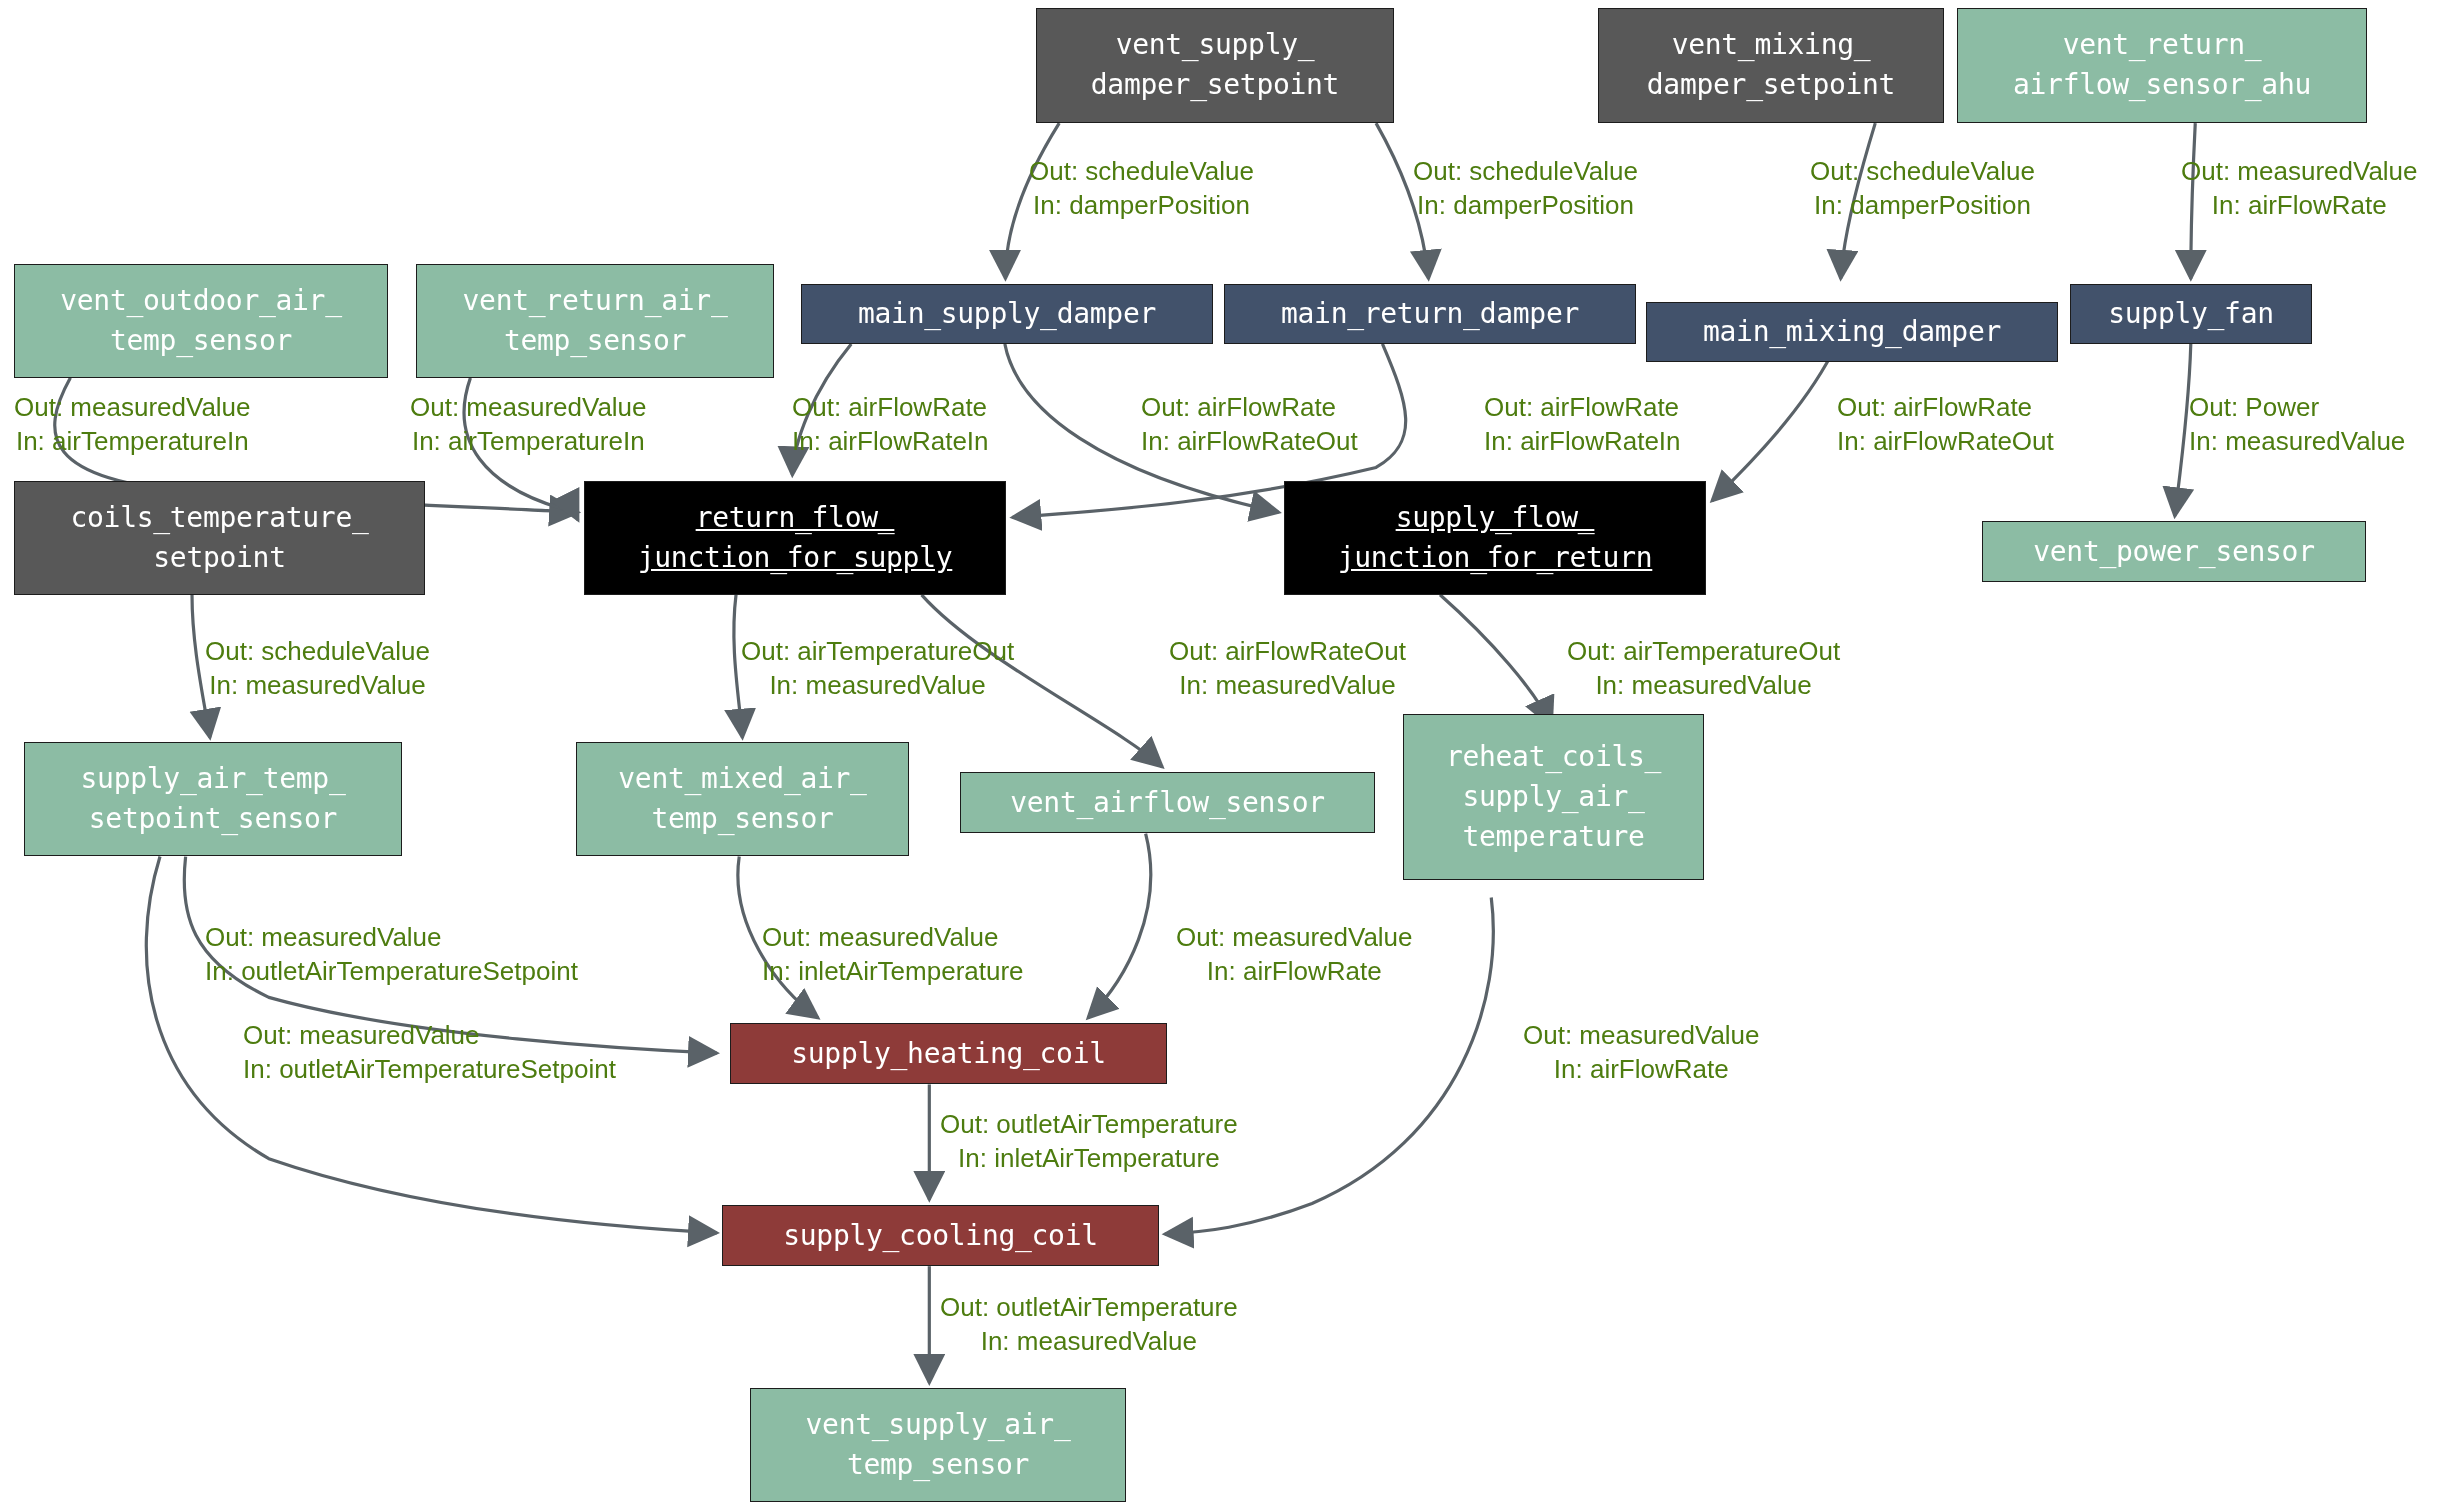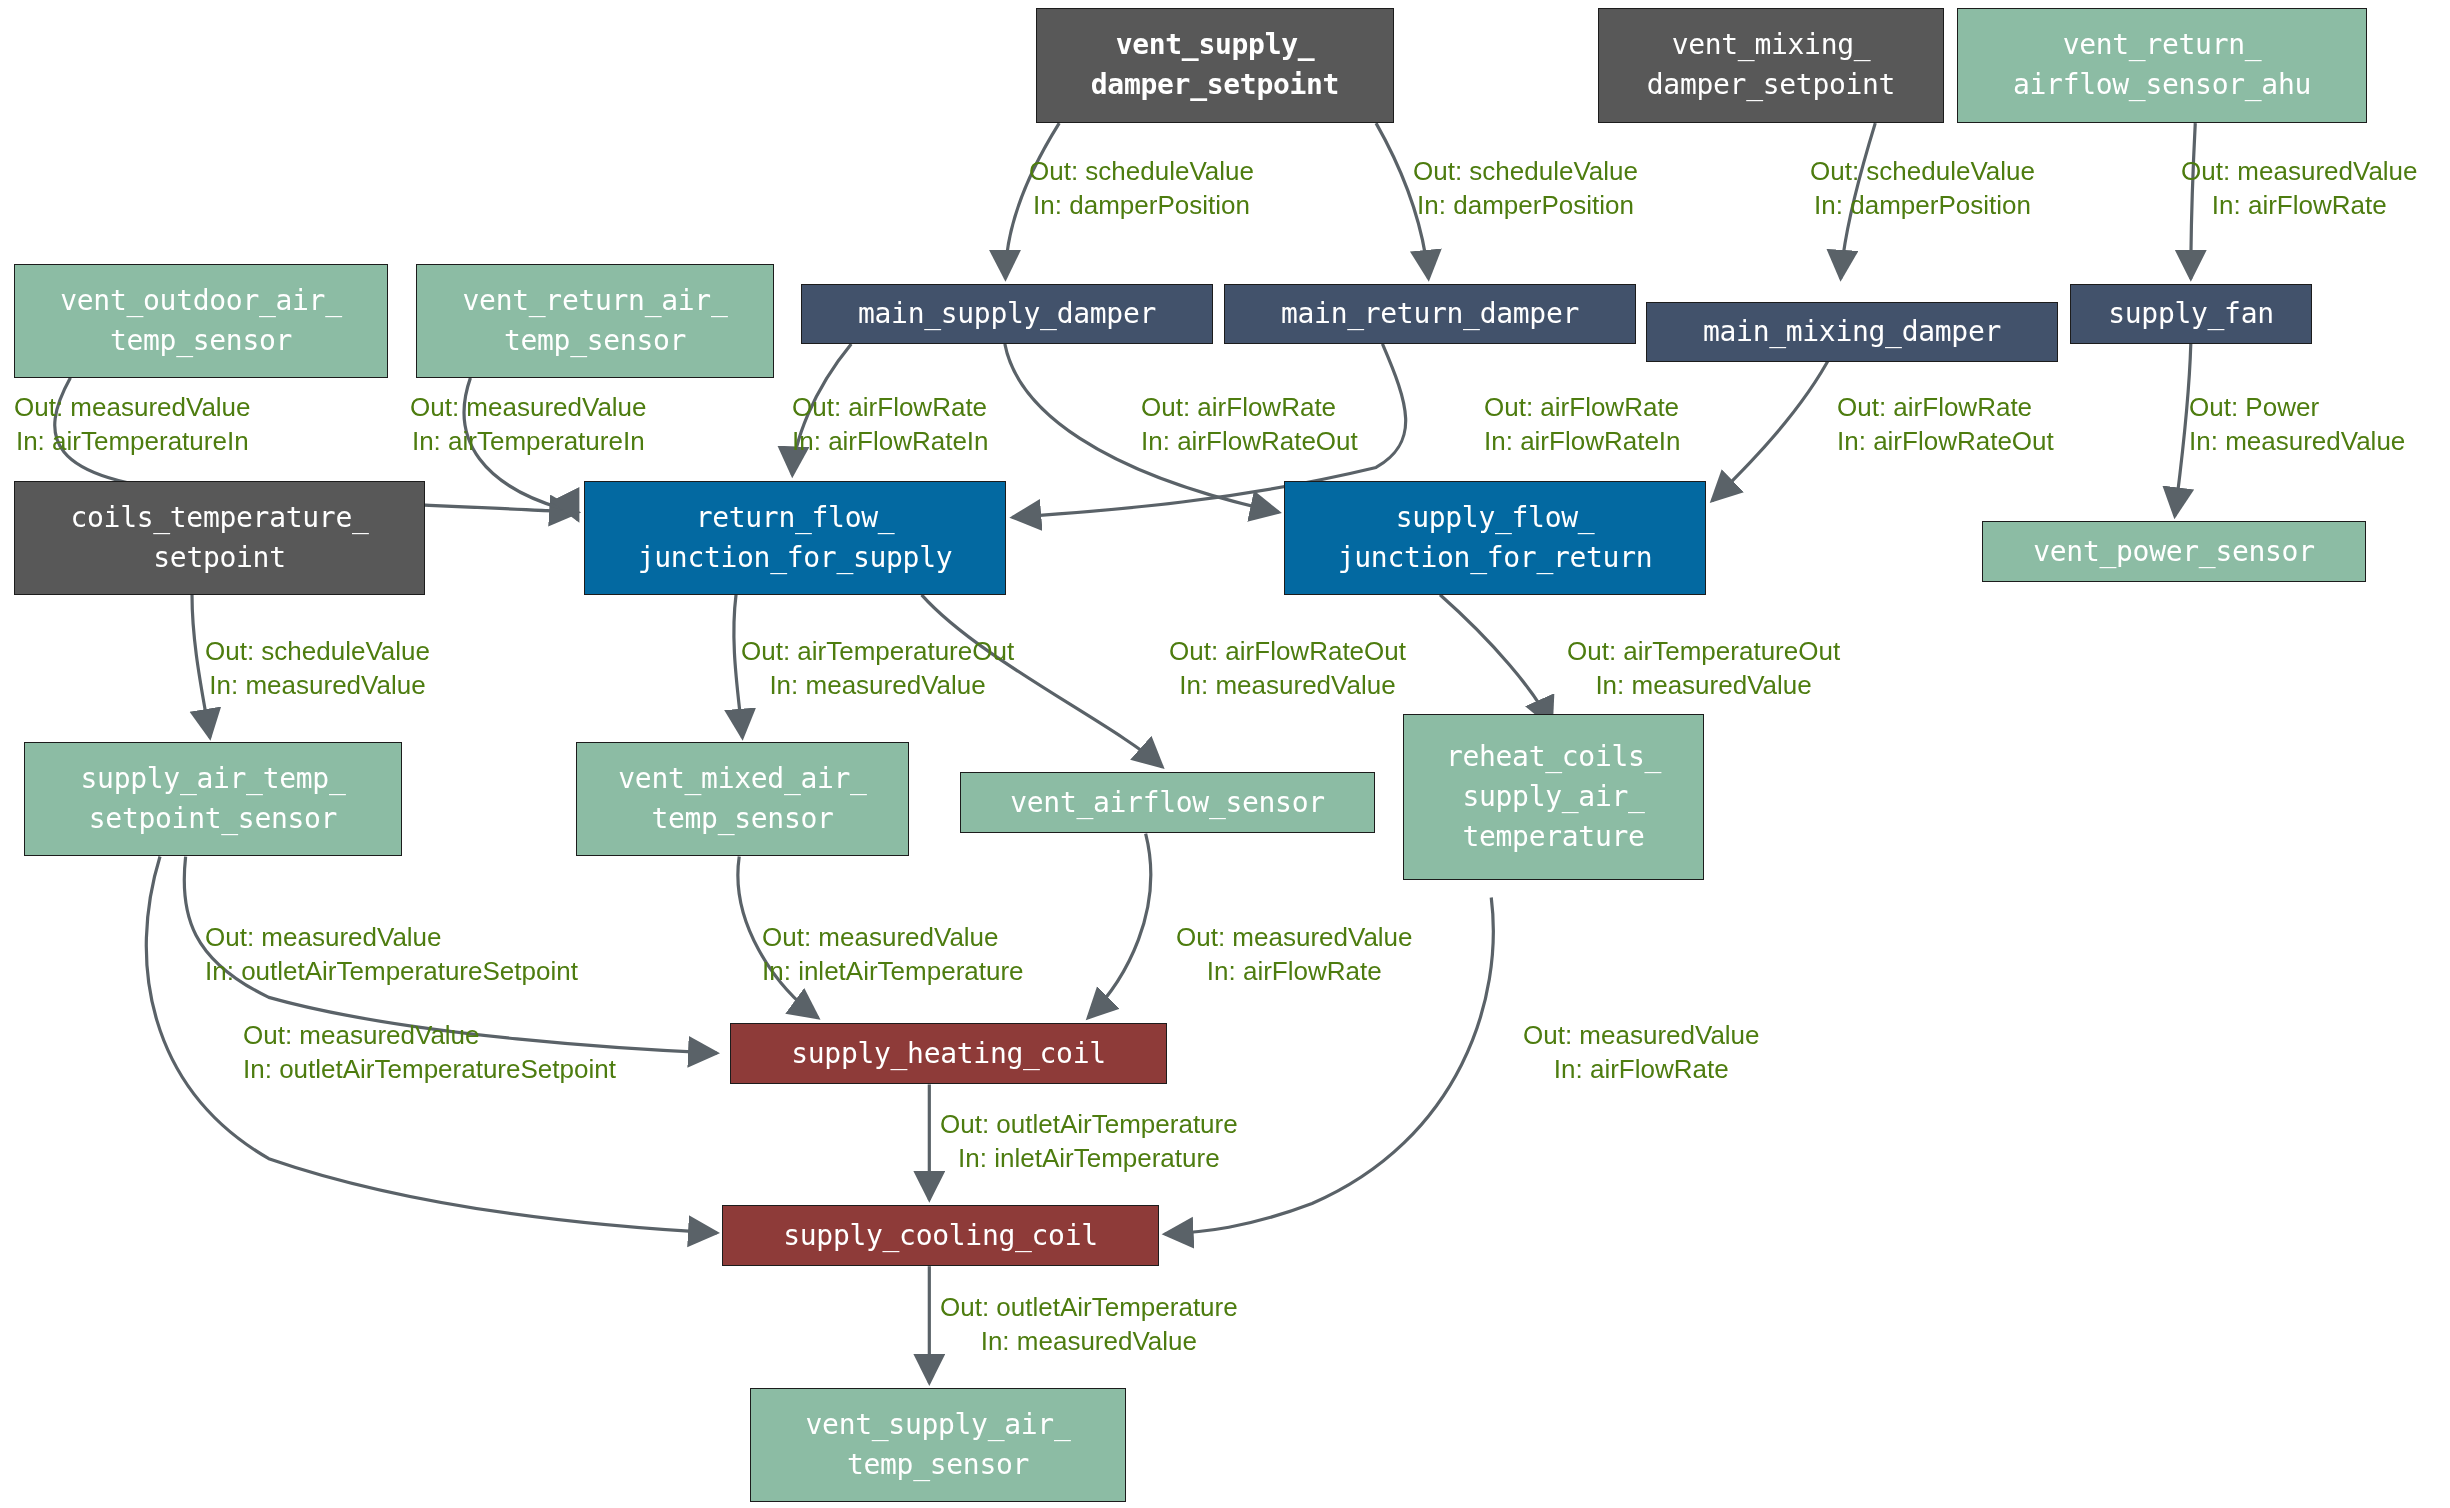--- a/index.html
+++ b/index.html
@@ -34,21 +34,21 @@
     font-family: "DejaVu Sans Mono", "Liberation Mono", monospace;
     font-size: 28px;
     line-height: 1.42;
     letter-spacing: -0.3px;
     text-align: center;
     white-space: pre;
   }
   .node .ln { display: block; }
   .node.sensor   { background: #8cbca4; }
   .node.damper   { background: #42526b; }
-  .node.junction { background: #0369a1; }
+  .node.junction { background: #000000; text-decoration: underline; }
   .node.setpoint { background: #585858; }
   .node.coil     { background: #8e3b39; }
 
   .elabel {
     position: absolute;
     color: #4d7c0f;
     font-family: "Liberation Sans", sans-serif;
     font-size: 26px;
     line-height: 1.32;
     white-space: pre;
@@ -98,21 +98,21 @@
 
       <path d="M2330,1402 C2350,1560 2280,1780 2050,1880 C1950,1918 1880,1925 1820,1928"></path>
 
       <path d="M1452,1694 L1452,1874"></path>
 
       <path d="M1452,1978 L1452,2160"></path>
     </g>
   </svg>
 
   <div id="nodes">
-      <div class="node setpoint" style="left: 1036px; top: 7.7px; width: 358px; height: 115px; font-weight: bold;"><span class="ln">vent_supply_</span><span class="ln">damper_setpoint</span></div>
+      <div class="node setpoint" style="left: 1036px; top: 7.7px; width: 358px; height: 115px;"><span class="ln">vent_supply_</span><span class="ln">damper_setpoint</span></div>
       <div class="node setpoint" style="left: 1598px; top: 7.7px; width: 346px; height: 115px;"><span class="ln">vent_mixing_</span><span class="ln">damper_setpoint</span></div>
       <div class="node sensor" style="left: 1957px; top: 7.7px; width: 410px; height: 115px;"><span class="ln">vent_return_</span><span class="ln">airflow_sensor_ahu</span></div>
       <div class="node sensor" style="left: 14px; top: 264px; width: 374px; height: 114px;"><span class="ln">vent_outdoor_air_</span><span class="ln">temp_sensor</span></div>
       <div class="node sensor" style="left: 416px; top: 264px; width: 358px; height: 114px;"><span class="ln">vent_return_air_</span><span class="ln">temp_sensor</span></div>
       <div class="node damper" style="left: 801px; top: 284px; width: 412px; height: 60px;"><span class="ln">main_supply_damper</span></div>
       <div class="node damper" style="left: 1224px; top: 284px; width: 412px; height: 60px;"><span class="ln">main_return_damper</span></div>
       <div class="node damper" style="left: 1646px; top: 284px; width: 412px; height: 60px; margin-top: 18px;"><span class="ln">main_mixing_damper</span></div>
       <div class="node damper" style="left: 2070px; top: 284px; width: 242px; height: 60px; text-align: right;"><span class="ln">supply_fan</span></div>
       <div class="node setpoint" style="left: 14px; top: 481px; width: 411px; height: 114px;"><span class="ln">coils_temperature_</span><span class="ln">setpoint</span></div>
       <div class="node junction" style="left: 584px; top: 481px; width: 422px; height: 114px;"><span class="ln">return_flow_</span><span class="ln">junction_for_supply</span></div>

